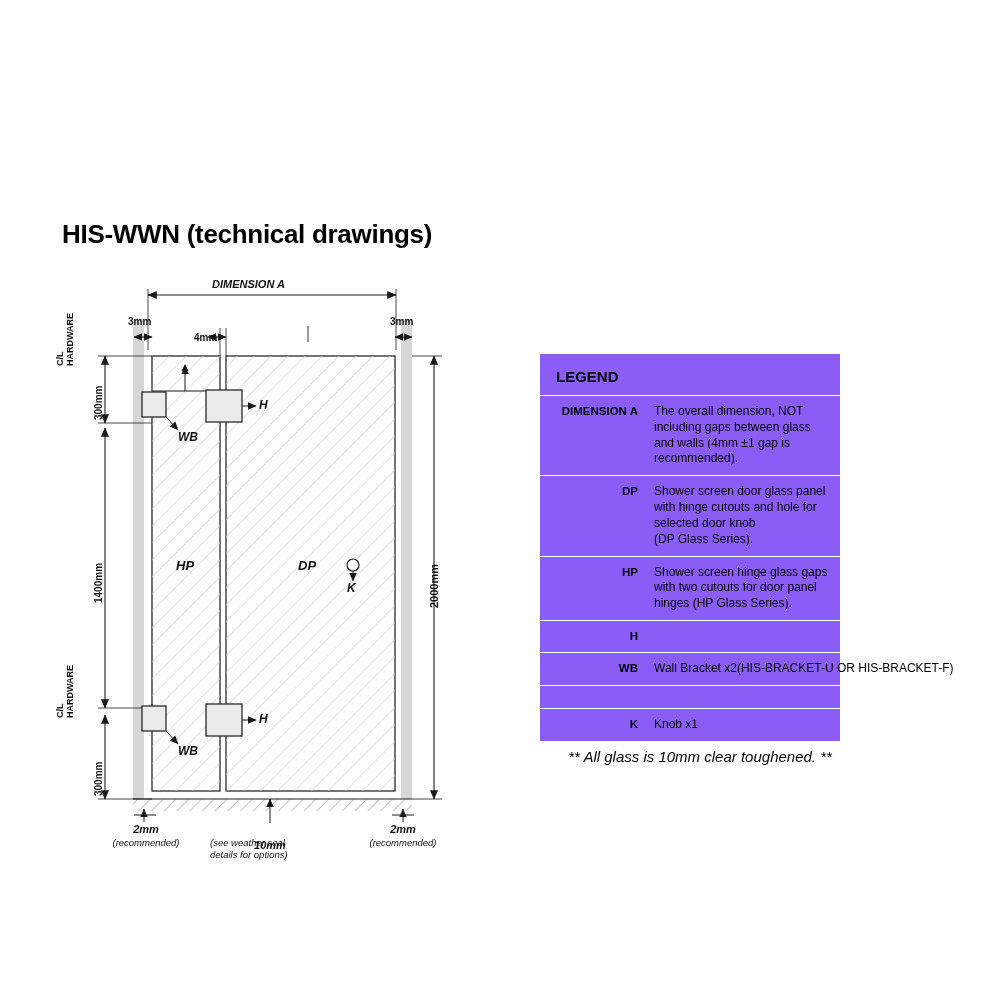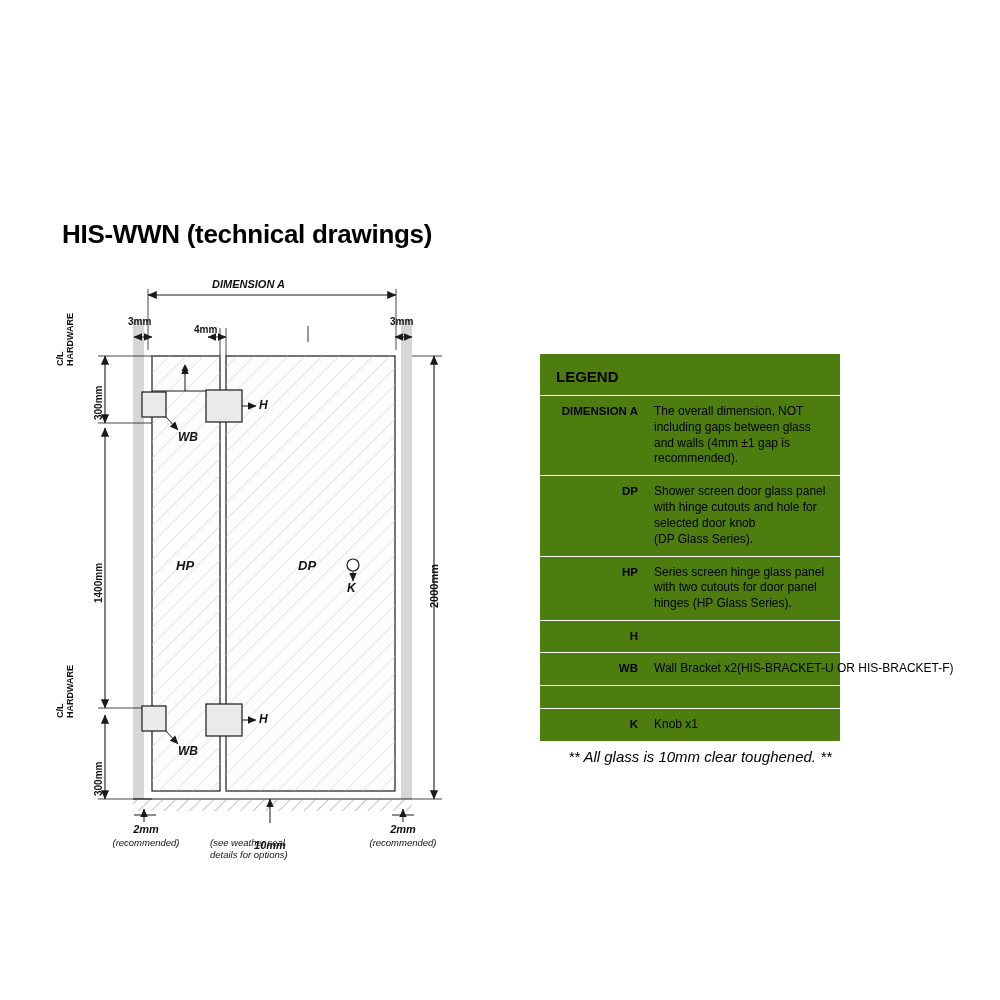--- a/index.html
+++ b/index.html
@@ -21,21 +21,21 @@
     white-space:nowrap;
   }
 
   
   .drawing{position:absolute;left:60px;top:250px;width:420px;height:590px;}
   .drawing svg{display:block;}
 
   
   .legend{
     position:absolute;left:540px;top:326px;width:300px;
-    background:#4d7c0f;
+    background:#8b5cf6;
   }
   .legend-title{
     font-size:15px;font-weight:bold;color:#000;
     padding:14px 16px 10px 16px;
   }
   .legend-rows{display:block;}
   .lrow{
     display:flex;
     align-items:flex-start;
     border-top:1px solid #ffffff;
@@ -142,21 +142,21 @@
       <line x1="74" y1="537" x2="96" y2="537" stroke="#1a1a1a" stroke-width="1"></line>
       <line x1="210" y1="521" x2="210" y2="545" stroke="#1a1a1a" stroke-width="1" marker-start="url(#arrL)"></line>
       <line x1="343" y1="531" x2="343" y2="544" stroke="#1a1a1a" stroke-width="1" marker-start="url(#arrL)"></line>
       <line x1="332" y1="537" x2="354" y2="537" stroke="#1a1a1a" stroke-width="1"></line>
     </svg>
 
     <div style="position:absolute;left:0;top:0;width:420px;height:600px;pointer-events:none;">
       <div style="position:absolute;left:152px;top:0px;font-size:11px;font-style:italic;font-weight:bold;">DIMENSION A</div>
 
       <div style="position:absolute;left:68px;top:38px;font-size:10px;font-weight:bold;">3mm</div>
-      <div style="position:absolute;left:134px;top:46px;font-size:10px;font-weight:bold;">4mm</div>
+      <div style="position:absolute;left:134px;top:54px;font-size:10px;font-weight:bold;">4mm</div>
       <div style="position:absolute;left:330px;top:38px;font-size:10px;font-weight:bold;">3mm</div>
 
       <div style="position:absolute;left:-4px;top:88px;width:70px;transform:rotate(-90deg);transform-origin:left top;font-size:9px;font-weight:bold;line-height:1.1;white-space:pre-line;text-align:left;">C/L
 HARDWARE</div>
       <div style="position:absolute;left:33px;top:142px;transform:rotate(-90deg);transform-origin:left top;font-size:10px;font-weight:bold;white-space:nowrap;">300mm</div>
       <div style="position:absolute;left:33px;top:325px;transform:rotate(-90deg);transform-origin:left top;font-size:10px;font-weight:bold;white-space:nowrap;">1400mm</div>
       <div style="position:absolute;left:-4px;top:440px;width:70px;transform:rotate(-90deg);transform-origin:left top;font-size:9px;font-weight:bold;line-height:1.1;white-space:pre-line;">C/L
 HARDWARE</div>
       <div style="position:absolute;left:33px;top:518px;transform:rotate(-90deg);transform-origin:left top;font-size:10px;font-weight:bold;white-space:nowrap;">300mm</div>
 
@@ -195,21 +195,21 @@
       </div>
       <div class="lrow">
         <div class="lkey">DP</div>
         <div class="lval">Shower screen door glass panel
 with hinge cutouts and hole for
 selected door knob
 (DP Glass Series).</div>
       </div>
       <div class="lrow">
         <div class="lkey">HP</div>
-        <div class="lval">Series screen hinge glass panel
+        <div class="lval">Shower screen hinge glass gaps
 with two cutouts for door panel
 hinges (HP Glass Series).</div>
       </div>
       <div class="lrow">
         <div class="lkey">H</div>
       </div>
       <div class="lrow wide">
         <div class="lkey">WB</div>
         <div class="lval">Wall Bracket x2(HIS-BRACKET-U OR HIS-BRACKET-F)</div>
       </div>

